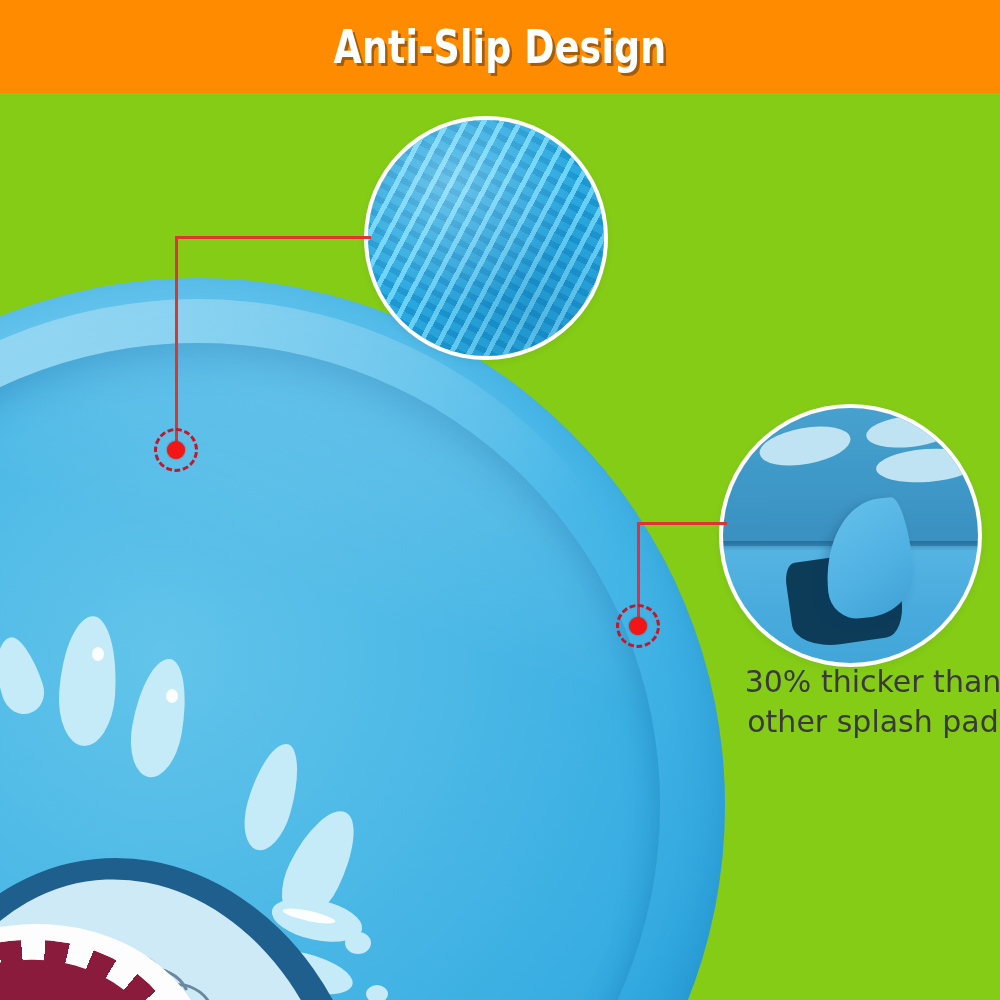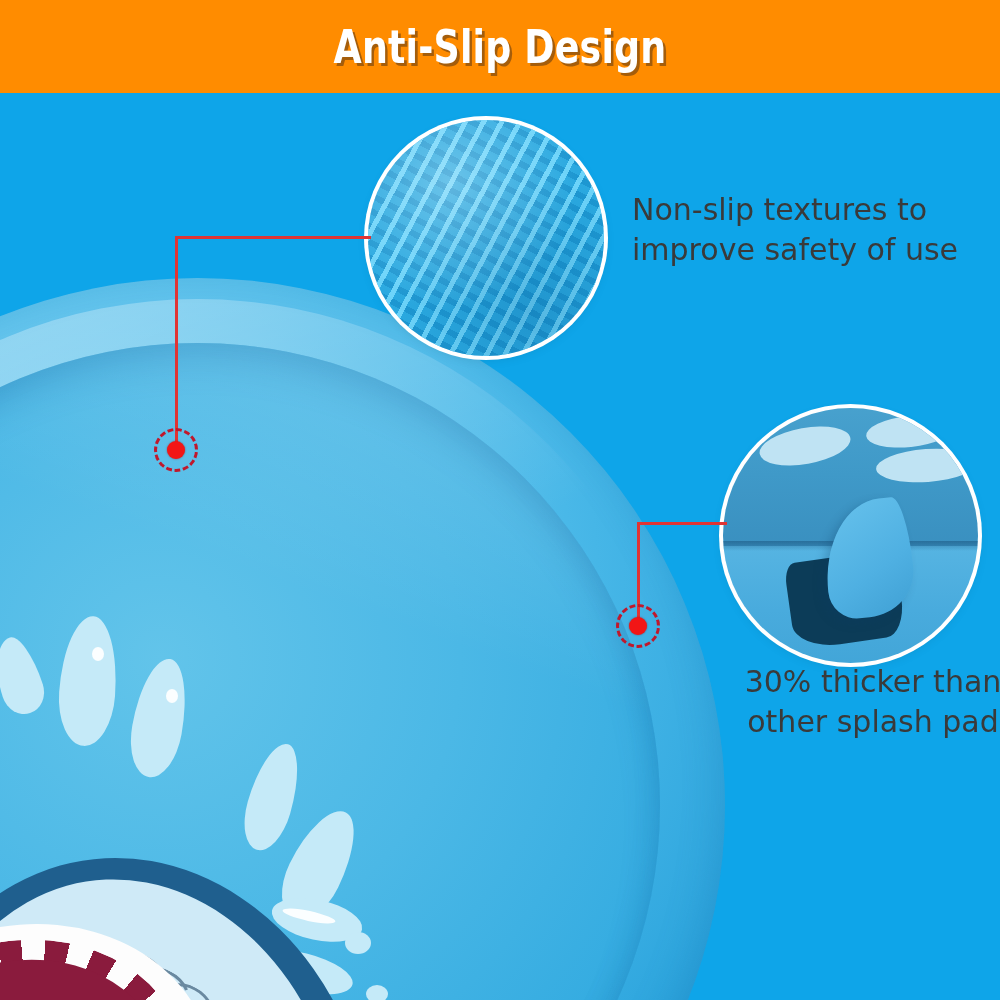--- a/index.html
+++ b/index.html
@@ -1,18 +1,18 @@
 <!DOCTYPE html>
 <html><head>
 <meta charset="utf-8">
 <style>
   html,body{margin:0;padding:0;background:#fff;}
   body{width:1000px;height:1000px;overflow:hidden;
        font-family:"Liberation Sans",sans-serif;}
-  #stage{position:relative;width:1000px;height:1000px;background:#0ea5e9;overflow:hidden;}
+  #stage{position:relative;width:1000px;height:1000px;background:#84cc16;overflow:hidden;}
 
   
   .banner{position:absolute;left:0;top:0;width:1000px;height:93px;background:#ff8c00;}
   .banner-title{position:absolute;left:0;top:0;width:1000px;height:93px;
     display:flex;align-items:center;justify-content:center;
     color:#ffffff;font-size:46px;font-weight:bold;letter-spacing:.2px;
     font-family:"DejaVu Sans Condensed","Liberation Sans",sans-serif;
     transform:scaleX(.88);transform-origin:center;
     text-shadow:3px 3px 0 rgba(90,55,20,.55);}
 
@@ -150,24 +150,20 @@
     <div class="texture-sheen"></div>
   </div>
 
   <div class="lead lead-h" style="left:175px;top:236px;width:196px;"></div>
   <div class="lead lead-v" style="left:175px;top:236px;height:214px;"></div>
   <div class="marker" style="left:154px;top:428px;">
     <div class="marker-ring"></div>
     <div class="marker-dot"></div>
   </div>
 
-  <div class="caption caption-texture">
-    <div>Non-slip textures to</div>
-    <div>improve safety of use</div>
-  </div>
 
   <div class="callout thickness-circle">
     <div class="thk-top"></div>
     <div class="thk-blob" style="left:14%;top:8%;width:36%;height:14%;transform:rotate(-10deg);"></div>
     <div class="thk-blob" style="left:56%;top:3%;width:34%;height:12%;transform:rotate(-6deg);"></div>
     <div class="thk-blob" style="left:60%;top:16%;width:40%;height:13%;transform:rotate(-4deg);"></div>
     <div class="thk-bot"></div>
     <div class="thk-seam"></div>
     <div class="thk-shadow"></div>
     <div class="thk-fin"></div>

